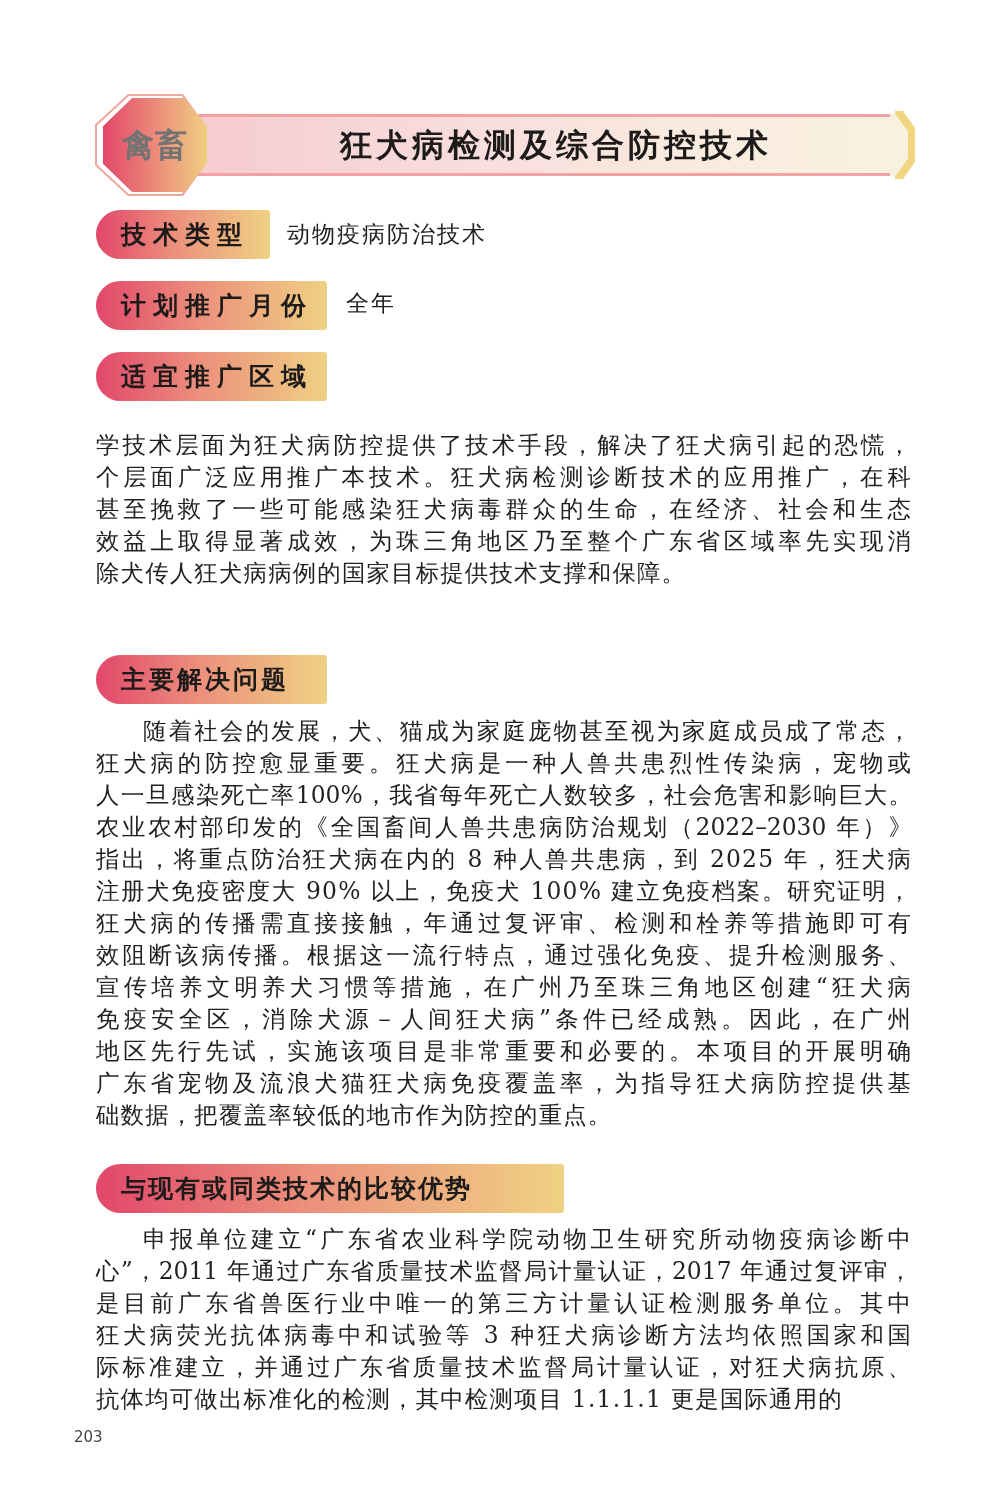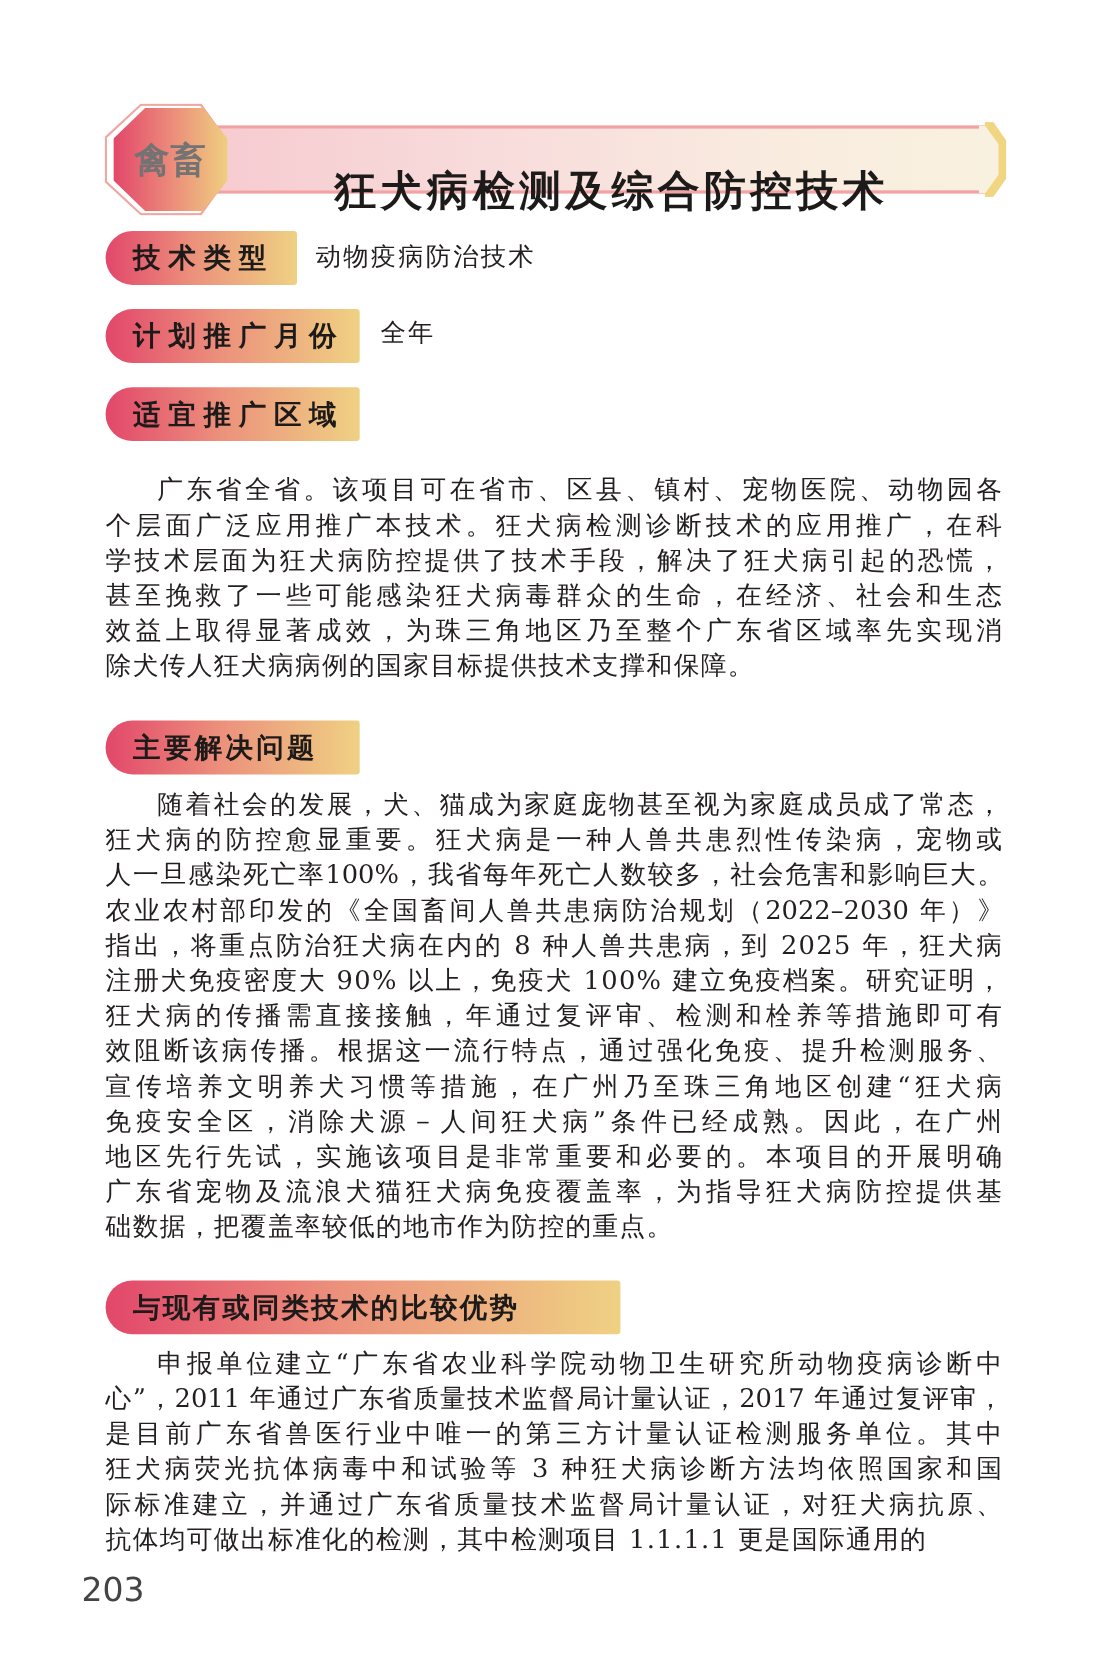--- a/index.html
+++ b/index.html
@@ -24,21 +24,21 @@
       clip-path: polygon(0 0, 40% 0, 100% 25%, 100% 75%, 40% 100%, 0 100%);
     }
     .banner-cap-inner {
       position: absolute; left: 795px; top: 20px; width: 18px; height: 62px;
       background: #f9f1df;
       clip-path: polygon(0 0, 30% 0, 100% 28%, 100% 72%, 30% 100%, 0 100%);
     }
     .banner-title {
       position: absolute; left: 120px; right: 20px; top: 20px; height: 62px; line-height: 62px;
       text-align: center; font-family: "DejaVu Sans", "Liberation Sans", sans-serif;
-      font-weight: bold; font-size: 38px; letter-spacing: 4px; color: #1d1a1a; margin-top: 28px;
+      font-weight: bold; font-size: 32px; letter-spacing: 4px; color: #1d1a1a;
     }
     .octagon-outline {
       position: absolute; left: 0; top: 0; width: 110px; height: 102px;
       background: #f0a7a0;
       clip-path: polygon(30% 0, 80% 0, 100% 30%, 100% 70%, 80% 100%, 30% 100%, 0 70%, 0 30%);
     }
     .octagon-gap {
       position: absolute; left: 2px; top: 2px; width: 106px; height: 98px; background: #fff;
       clip-path: polygon(30% 0, 80% 0, 100% 30%, 100% 70%, 80% 100%, 30% 100%, 0 70%, 0 30%);
     }
@@ -68,21 +68,21 @@
     
     .para {
       position: absolute; left: 96px; width: 816px; font-size: 23.4px; line-height: 32px;
       text-align: justify; text-align-last: left; color: #231f20; letter-spacing: 1.2px;
       margin: 0; text-indent: 47px;
     }
     .para .line { display: block; white-space: nowrap; text-indent: 0; text-align-last: justify; text-align: justify; }
     .para .line.first { padding-left: 47px; }
     .para .line.last { text-align-last: left; }
     .page-number {
-      position: absolute; left: 74px; top: 1428px; font-size: 30px; color: #444;
+      position: absolute; left: 74px; top: 1428px; font-size: 15px; color: #444;
       font-family: "DejaVu Sans", "Liberation Sans", sans-serif;
     }
   </style>
 </head>
 <body>
 
 <div class="banner">
   <div class="banner-bar"></div>
   <div class="banner-cap"></div>
   <div class="banner-cap-inner"></div>
@@ -95,23 +95,22 @@
 
 <div class="pill spaced" style="top:210px; width:174px;">技术类型</div>
 <div class="pill-value" style="left:287px; top:210px;">动物疫病防治技术</div>
 
 <div class="pill spaced" style="top:281px; width:231px;">计划推广月份</div>
 <div class="pill-value" style="left:346px; top:279px;text-align:center;">全年</div>
 
 <div class="pill spaced" style="top:352px; width:231px;">适宜推广区域</div>
 
 <div class="para" style="top:429px;">
-  <span class="line first">广东省全省。该项目可在省市、区县、镇村、宠物医院、动物园各</span>
+  <span class="line">学技术层面为狂犬病防控提供了技术手段，解决了狂犬病引起的恐慌，</span>
   <span class="line">个层面广泛应用推广本技术。狂犬病检测诊断技术的应用推广，在科</span>
-  <span class="line">学技术层面为狂犬病防控提供了技术手段，解决了狂犬病引起的恐慌，</span>
   <span class="line">甚至挽救了一些可能感染狂犬病毒群众的生命，在经济、社会和生态</span>
   <span class="line">效益上取得显著成效，为珠三角地区乃至整个广东省区域率先实现消</span>
   <span class="line last">除犬传人狂犬病病例的国家目标提供技术支撑和保障。</span>
 </div>
 
 <div class="pill" style="top:655px; width:231px; letter-spacing:3px;">主要解决问题</div>
 
 <div class="para" style="top:715px;">
   <span class="line first">随着社会的发展，犬、猫成为家庭庞物甚至视为家庭成员成了常态，</span>
   <span class="line">狂犬病的防控愈显重要。狂犬病是一种人兽共患烈性传染病，宠物或</span>

